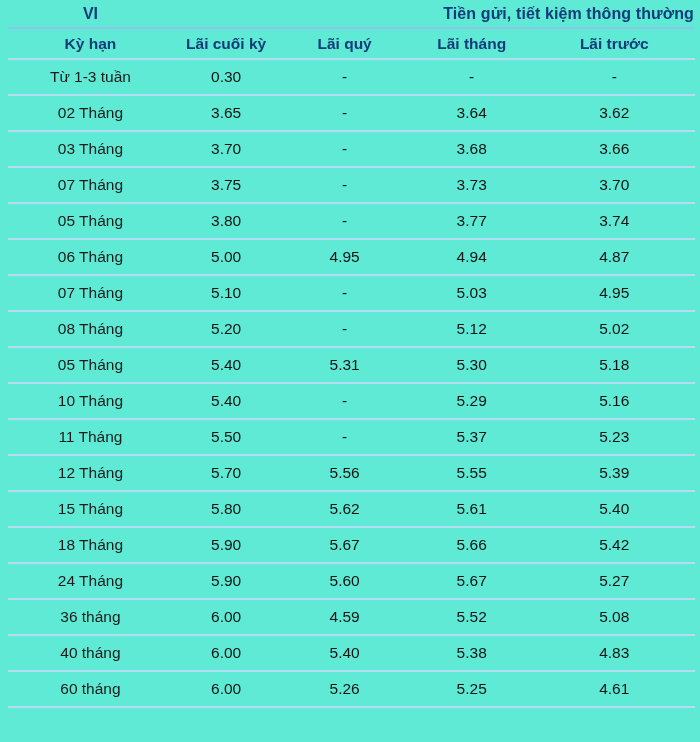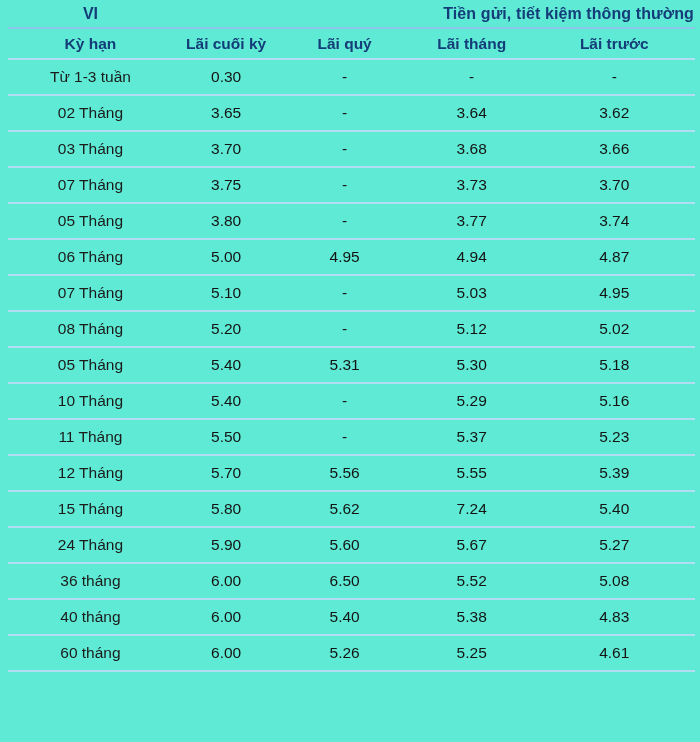--- a/index.html
+++ b/index.html
@@ -175,34 +175,41 @@
     <td class="term">12 Tháng</td>
     <td class="num">5.70</td>
     <td class="num">5.56</td>
     <td class="num">5.55</td>
     <td class="num">5.39</td>
   </tr>
         <tr>
     <td class="term">15 Tháng</td>
     <td class="num">5.80</td>
     <td class="num">5.62</td>
-    <td class="num">7.24</td>
-    <td class="num">5.40</td>
+    <td class="num">5.61</td>
+    <td class="num">5.40</td>
+  </tr>
+        <tr>
+    <td class="term">18 Tháng</td>
+    <td class="num">5.90</td>
+    <td class="num">5.67</td>
+    <td class="num">5.66</td>
+    <td class="num">5.42</td>
   </tr>
         <tr>
     <td class="term">24 Tháng</td>
     <td class="num">5.90</td>
     <td class="num">5.60</td>
     <td class="num">5.67</td>
     <td class="num">5.27</td>
   </tr>
         <tr>
     <td class="term">36 tháng</td>
     <td class="num">6.00</td>
-    <td class="num">6.50</td>
+    <td class="num">4.59</td>
     <td class="num">5.52</td>
     <td class="num">5.08</td>
   </tr>
         <tr>
     <td class="term">40 tháng</td>
     <td class="num">6.00</td>
     <td class="num">5.40</td>
     <td class="num">5.38</td>
     <td class="num">4.83</td>
   </tr>

